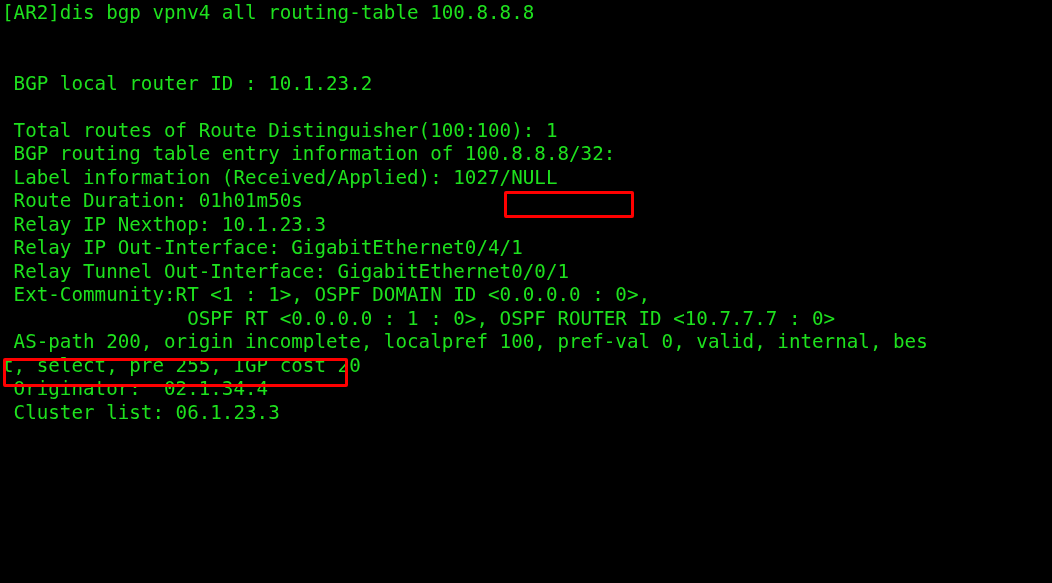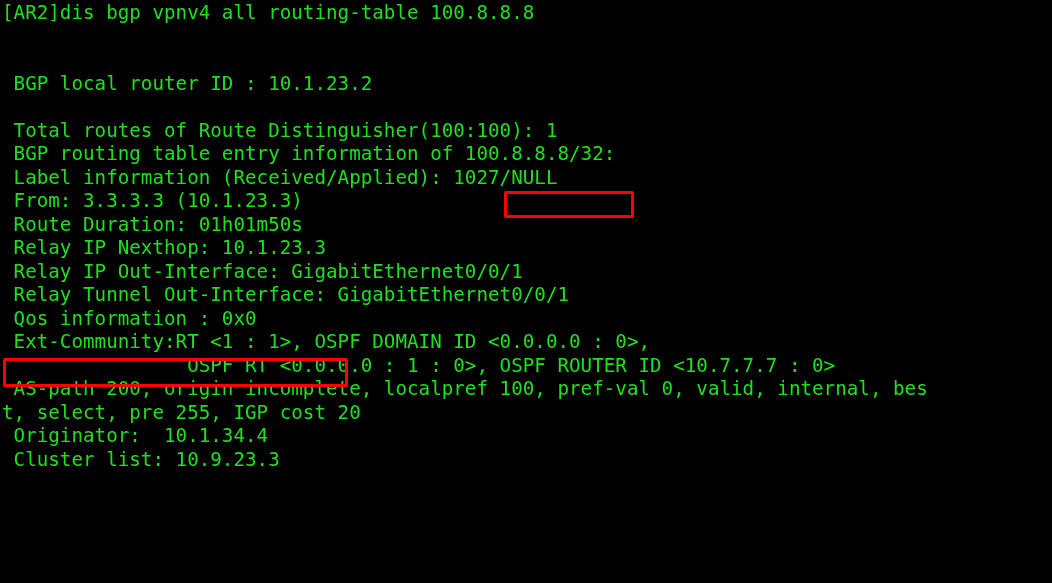--- a/index.html
+++ b/index.html
@@ -73,29 +73,27 @@
 <div id="terminal">
   <div class="screen">
     <span class="line">[AR2]dis bgp vpnv4 all routing-table 100.8.8.8</span>
     <span class="line blank"></span>
     <span class="line blank"></span>
     <span class="line"> BGP local router ID : 10.1.23.2</span>
     <span class="line blank"></span>
     <span class="line"> Total routes of Route Distinguisher(100:100): 1</span>
     <span class="line"> BGP routing table entry information of 100.8.8.8/32:</span>
     <span class="line"> Label information (Received/Applied): 1027/NULL</span>
-    <span class="line"> From: 3.3.3.3 (10.1.23.3)</span>
     <span class="line"> Route Duration: 01h01m50s</span>
     <span class="line"> Relay IP Nexthop: 10.1.23.3</span>
-    <span class="line"> Relay IP Out-Interface: GigabitEthernet0/0/1</span>
+    <span class="line"> Relay IP Out-Interface: GigabitEthernet0/4/1</span>
     <span class="line"> Relay Tunnel Out-Interface: GigabitEthernet0/0/1</span>
-    <span class="line"> Qos information : 0x0</span>
     <span class="line"> Ext-Community:RT &lt;1 : 1&gt;, OSPF DOMAIN ID &lt;0.0.0.0 : 0&gt;,</span>
     <span class="line">                OSPF RT &lt;0.0.0.0 : 1 : 0&gt;, OSPF ROUTER ID &lt;10.7.7.7 : 0&gt;</span>
     <span class="line"> AS-path 200, origin incomplete, localpref 100, pref-val 0, valid, internal, bes</span>
     <span class="line">t, select, pre 255, IGP cost 20</span>
-    <span class="line"> Originator:  10.1.34.4</span>
-    <span class="line"> Cluster list: 10.9.23.3</span>
+    <span class="line"> Originator:  02.1.34.4</span>
+    <span class="line"> Cluster list: 06.1.23.3</span>
   </div>
 
   <div class="hl-box" id="hl-label"></div>
   <div class="hl-box" id="hl-nexthop"></div>
 </div>
 
 </body></html>

